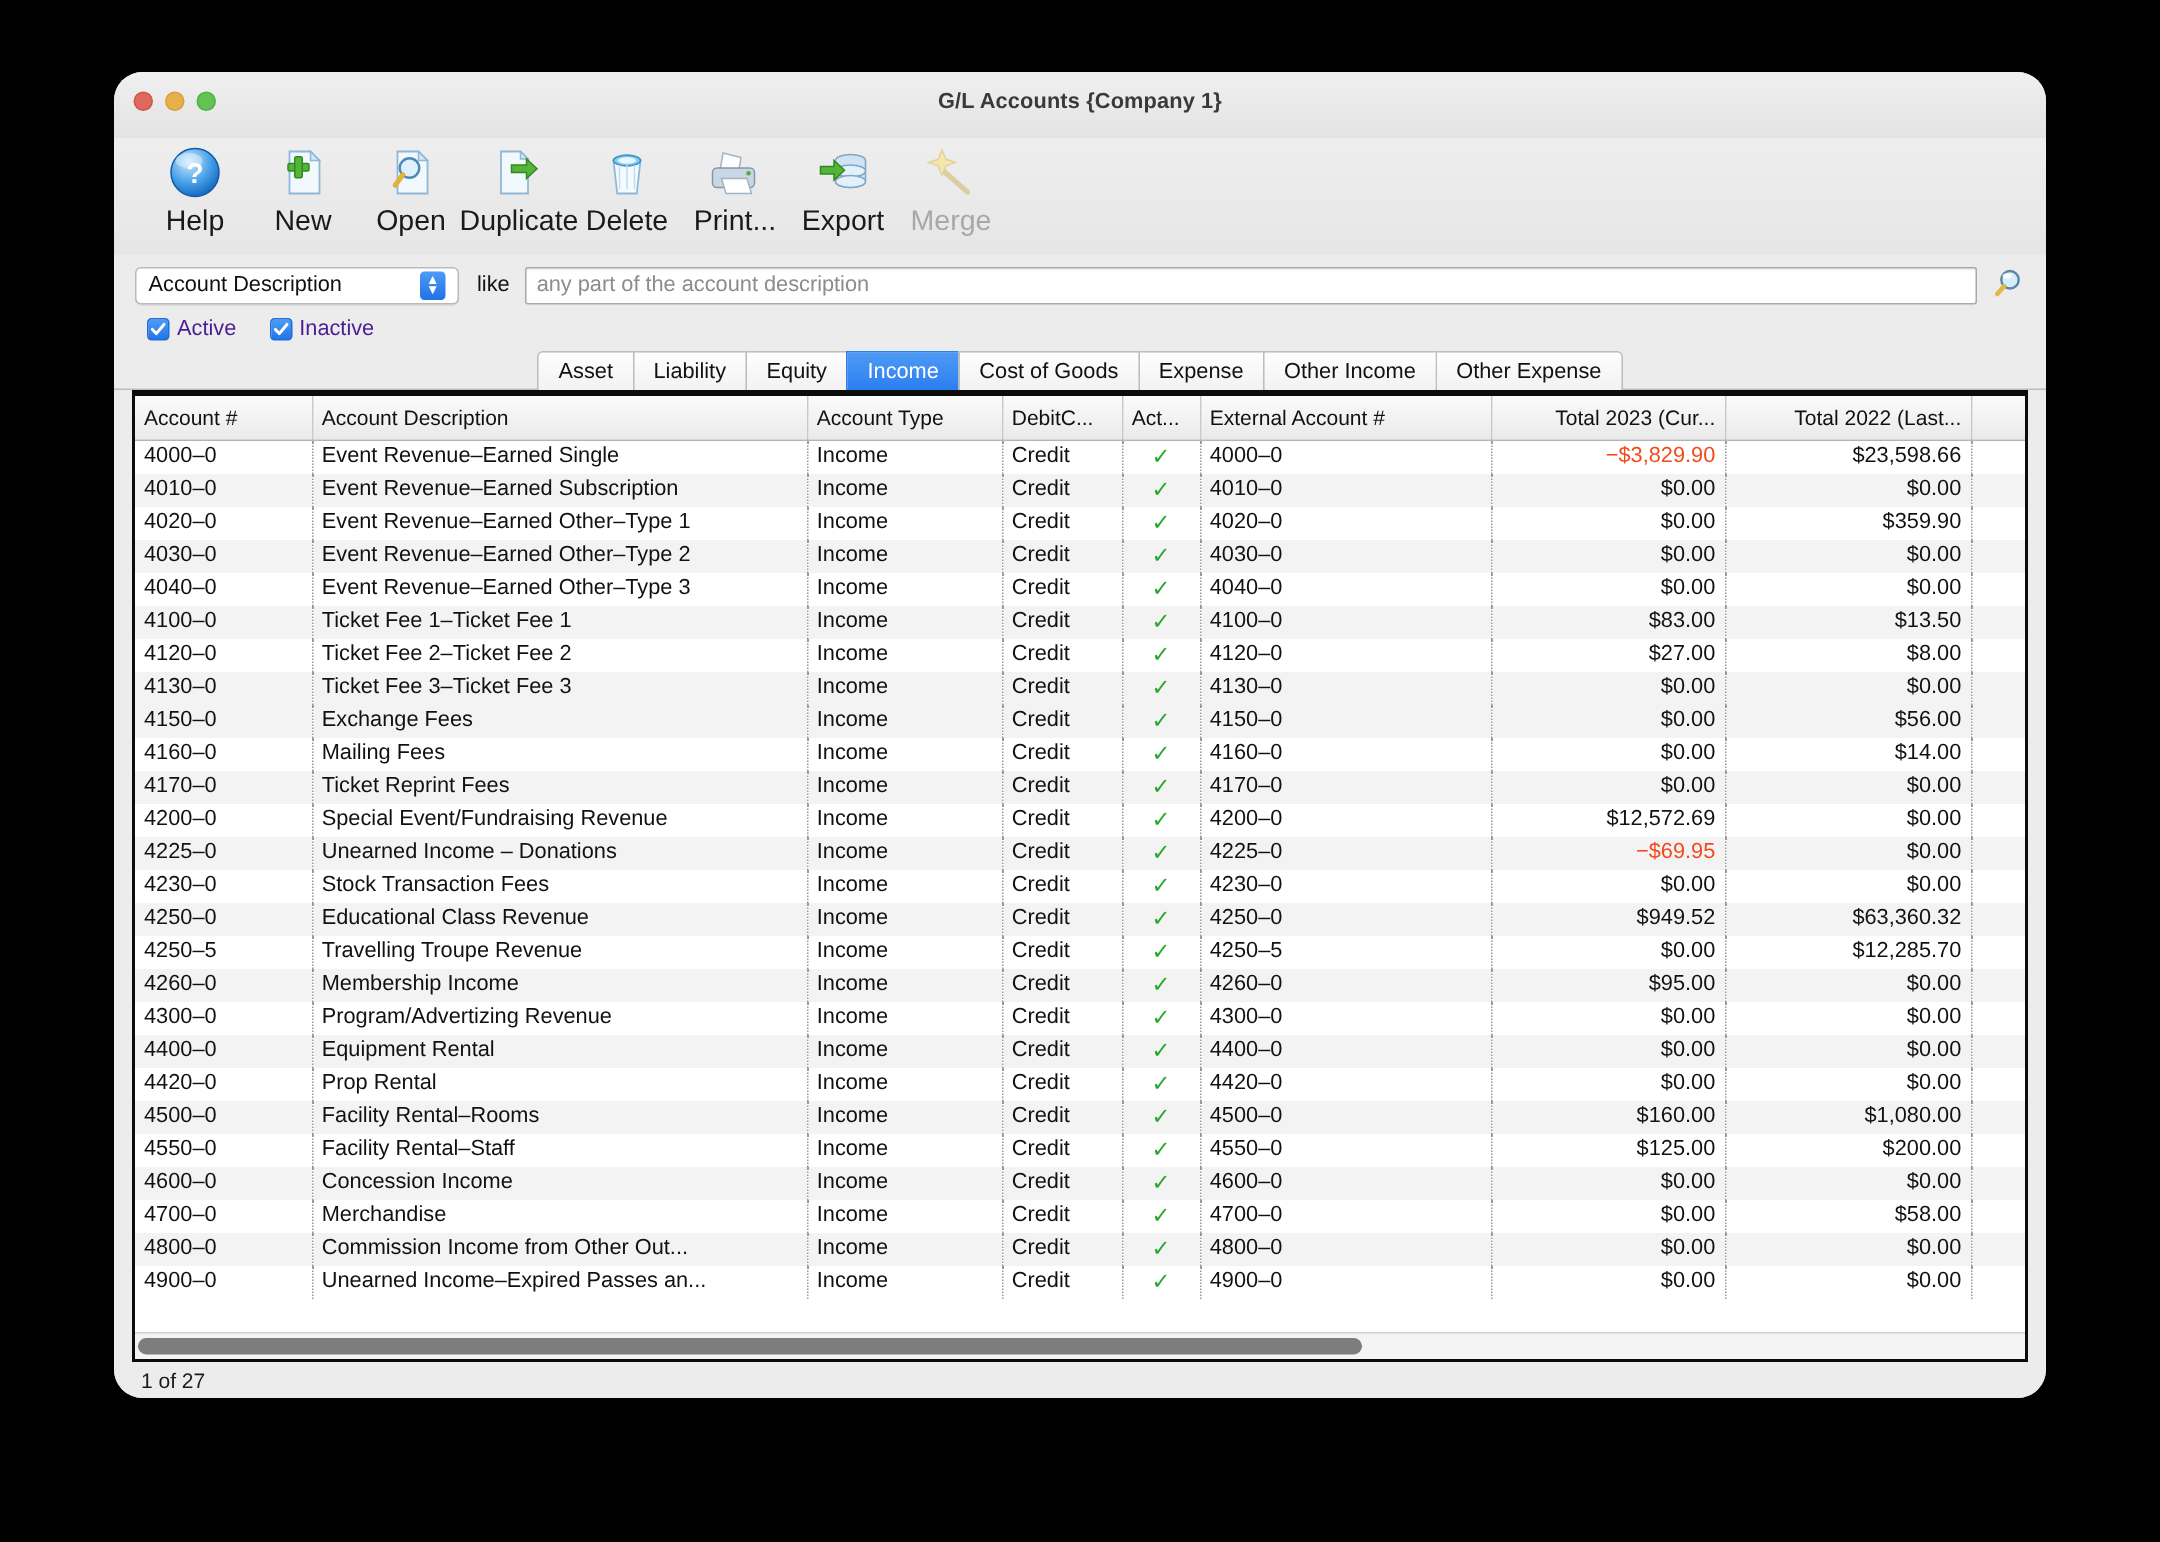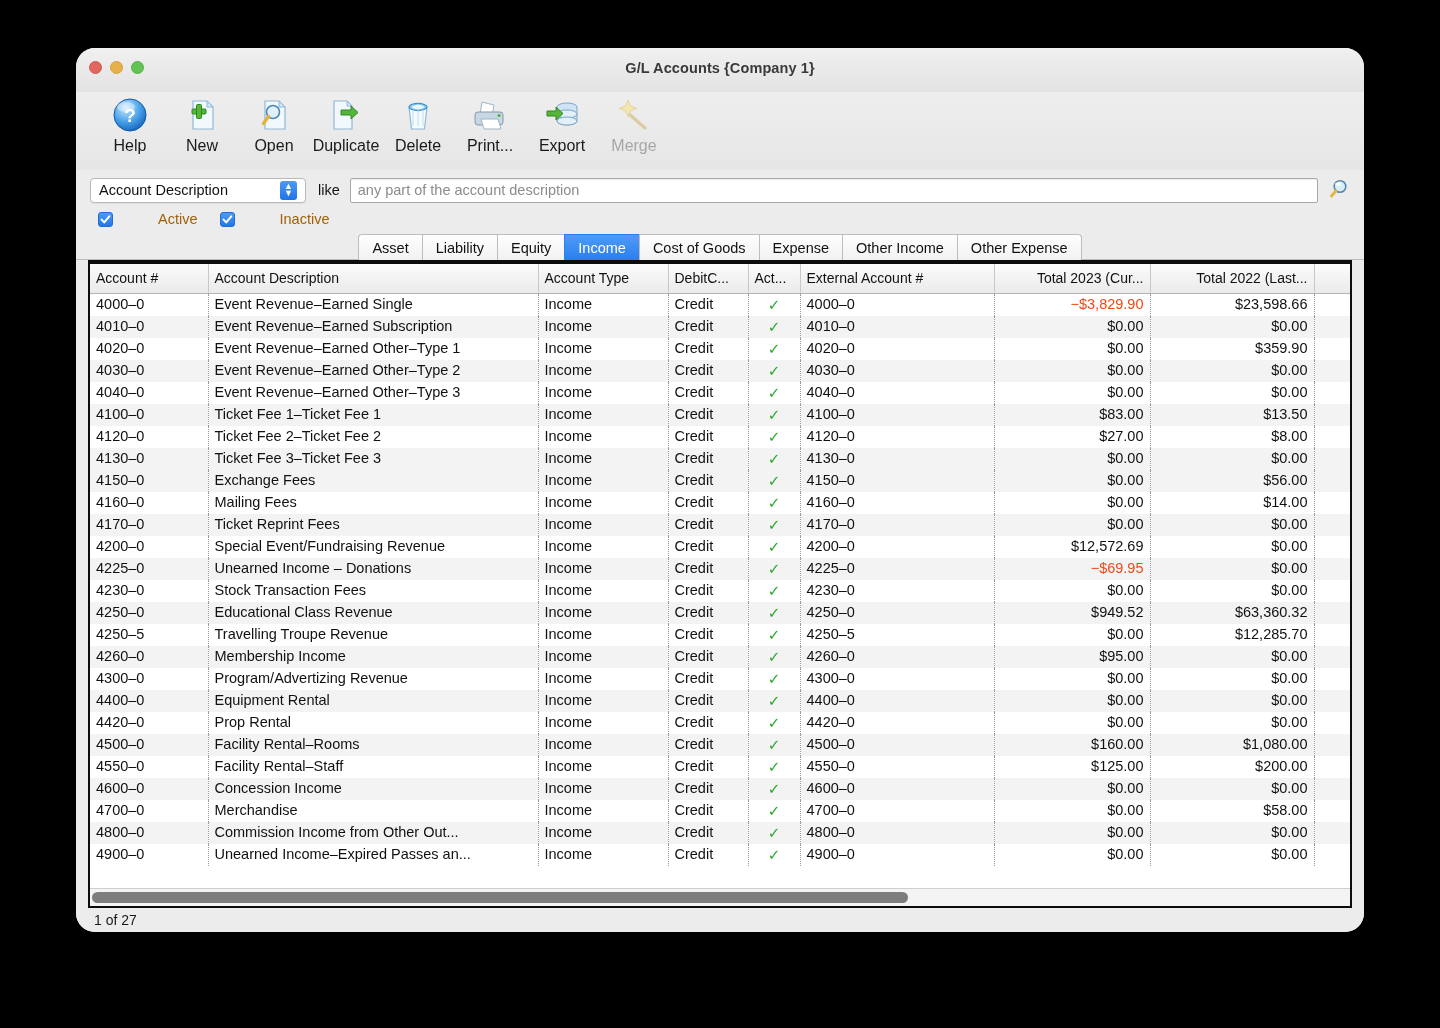--- a/index.html
+++ b/index.html
@@ -68,21 +68,21 @@
     flex-direction: column;
     align-items: center;
     padding-top: 2px;
     cursor: default;
   }
   .tb-icon {
     width: 42px; height: 42px;
     display: flex; align-items: center; justify-content: center;
   }
   .tb-label {
-    font-size: 16px;
+    font-size: 19px;
     color: #1a1a1a;
     margin-top: 1px;
     white-space: nowrap;
   }
   .tb-item.disabled .tb-label { color: #a8a8a8; }
   .tb-item.disabled .tb-icon { opacity: 0.45; }
 
   
   #filterbar {
     background: #ececec;
@@ -155,21 +155,21 @@
   }
   .chk-wrap { display: flex; align-items: center; margin-right: 22px; }
   .chkbox {
     width: 15px; height: 15px;
     border-radius: 3px;
     background: linear-gradient(to bottom,#4e9bf5,#2176ea);
     border: 1px solid #1f6ed6;
     display: flex; align-items: center; justify-content: center;
     margin-right: 5px;
   }
-  .chk-label { font-size: 14.5px; color: #a16207; margin-left: 40px; }
+  .chk-label { font-size: 14.5px; color: #4c1d95; }
 
   
   #tabsrow {
     display: flex;
     justify-content: center;
     align-items: flex-end;
     height: 27px;
     position: relative;
     background: #ececec;
     margin-top: -1px;

